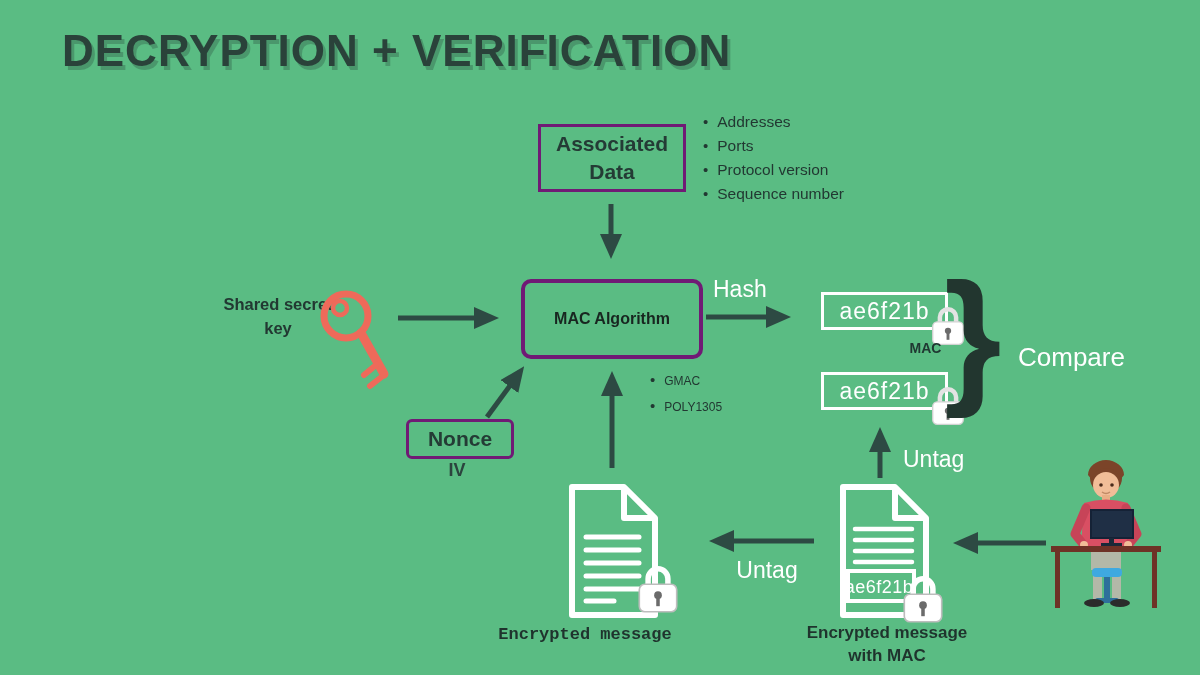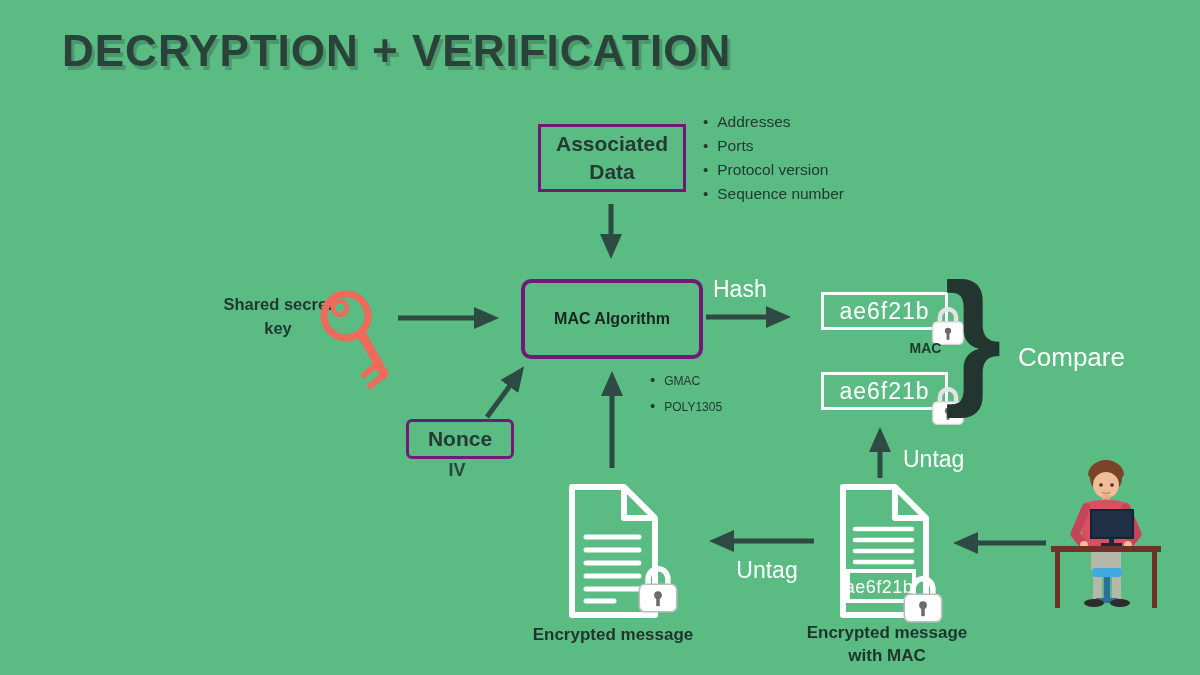--- a/index.html
+++ b/index.html
@@ -73,21 +73,21 @@
     font-size:148px;line-height:148px;
     font-weight:700;color:#22362f;
   }
   .shared-key-label{
     left:222px;top:292px;width:112px;
     text-align:center;font-size:16.5px;font-weight:600;
     line-height:24px;color:#223832;
   }
   .iv-label{left:406px;top:460px;width:102px;text-align:center;font-size:18px;font-weight:600;}
   .doc-caption{font-size:17px;font-weight:600;color:#1f332d;text-align:center;line-height:23px;}
-  .cap1{left:518px;top:623px;width:190px;}
+  .cap1{left:490px;top:623px;width:190px;font-family:Liberation Mono, monospace;}
   .cap2{left:798px;top:621px;width:178px;}
   .lock{position:absolute;}
   svg{display:block;}
 </style>
 </head>
 <body>
 
 <div id="canvas">
 
   <div class="abs title">DECRYPTION + VERIFICATION</div>

